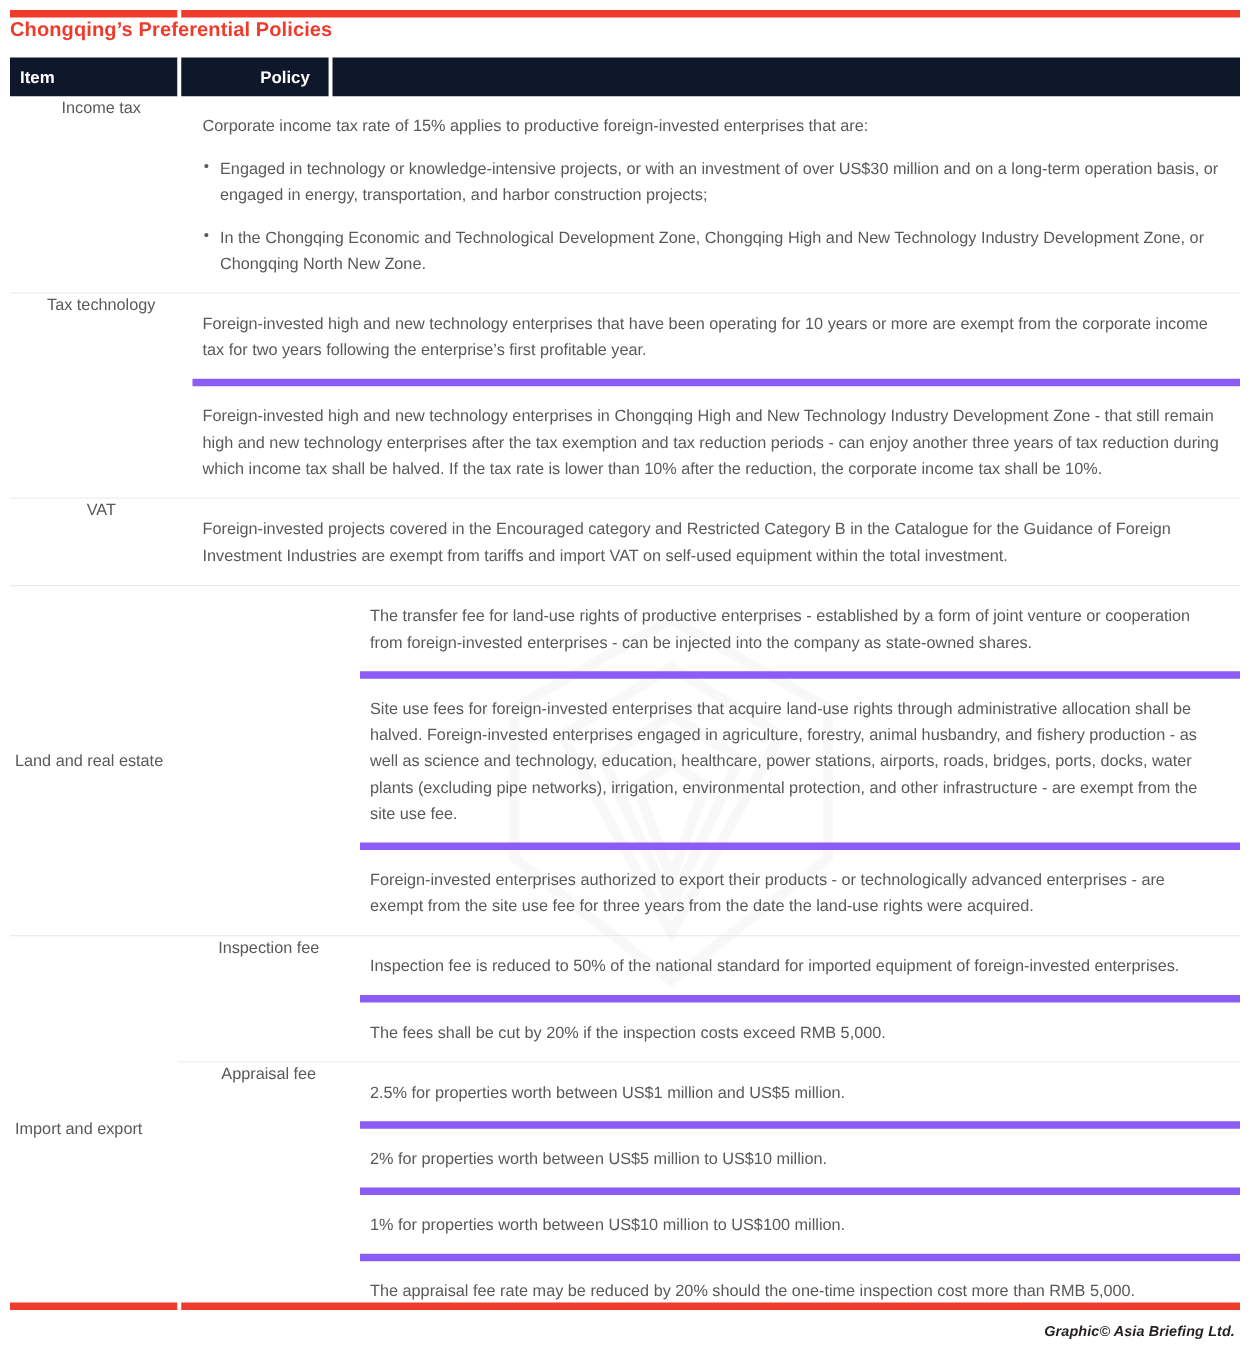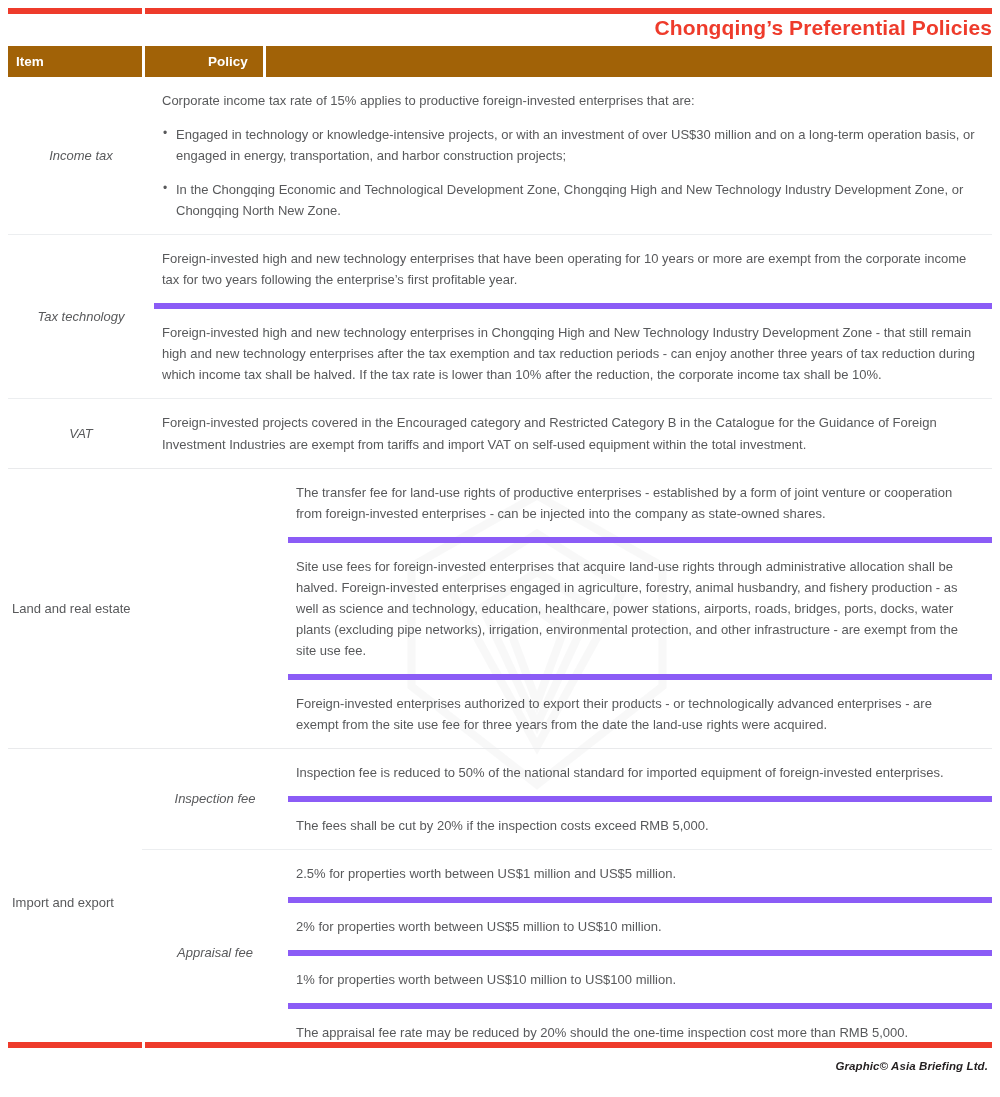--- a/index.html
+++ b/index.html
@@ -51,40 +51,40 @@
   .rule-bar .seg-b { flex: 1; background: #ee3b2b; }
   .rule-top { top: 8px; }
   .rule-bottom { top: 1042px; }
 
   
   .title {
     position: absolute;
     left: 8px;
     top: 16px;
     width: 984px;
-    text-align: right;
+    text-align: left;
     color: #ee3b2b;
-    font-size: 21px;
+    font-size: 16px;
     font-weight: bold;
     letter-spacing: 0.1px;
     z-index: 3;
   }
 
   
   .thead {
     position: absolute;
     left: 8px;
     top: 46px;
     width: 984px;
     height: 31px;
     display: flex;
     z-index: 3;
   }
   .th {
-    background: #a16207;
+    background: #0f172a;
     color: #ffffff;
     font-size: 13.5px;
     font-weight: bold;
     display: flex;
     align-items: center;
     height: 31px;
     box-sizing: border-box;
   }
   .th-item { width: 134px; padding-left: 8px; justify-content: flex-start; }
   .th-policy { width: 118px; justify-content: center; padding-left: 48px; }
@@ -130,25 +130,23 @@
   .policy-group {
     display: flex;
     border-bottom: 1.5px solid #eceef0;
   }
   .policy-group:last-child { border-bottom: none; }
 
   .col-policy {
     width: 146px;
     flex: 0 0 146px;
     display: flex;
-    align-items: center;
     justify-content: center;
     box-sizing: border-box;
     padding: 0 6px;
-    font-style: italic;
   }
   .col-policy .label {
     font-size: 13px;
     color: #58595b;
     text-align: center;
     line-height: 1.35;
   }
 
   .col-detail {
     flex: 1;

